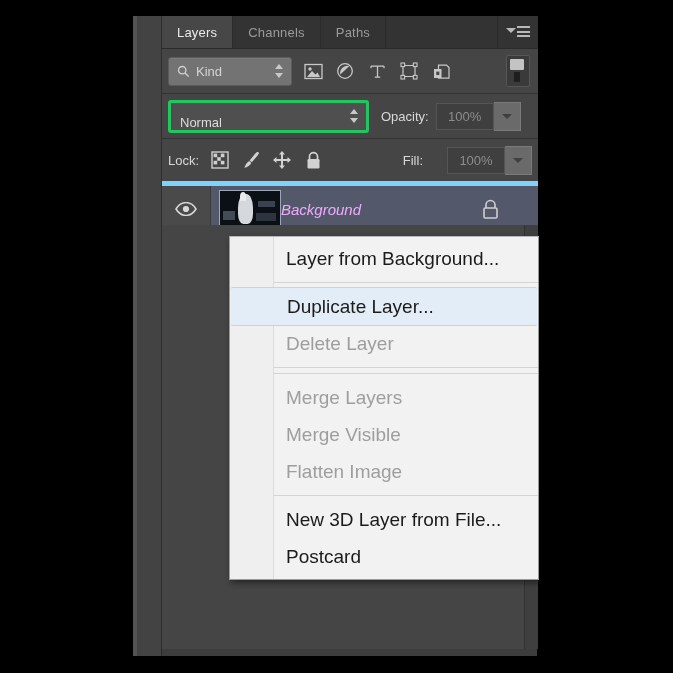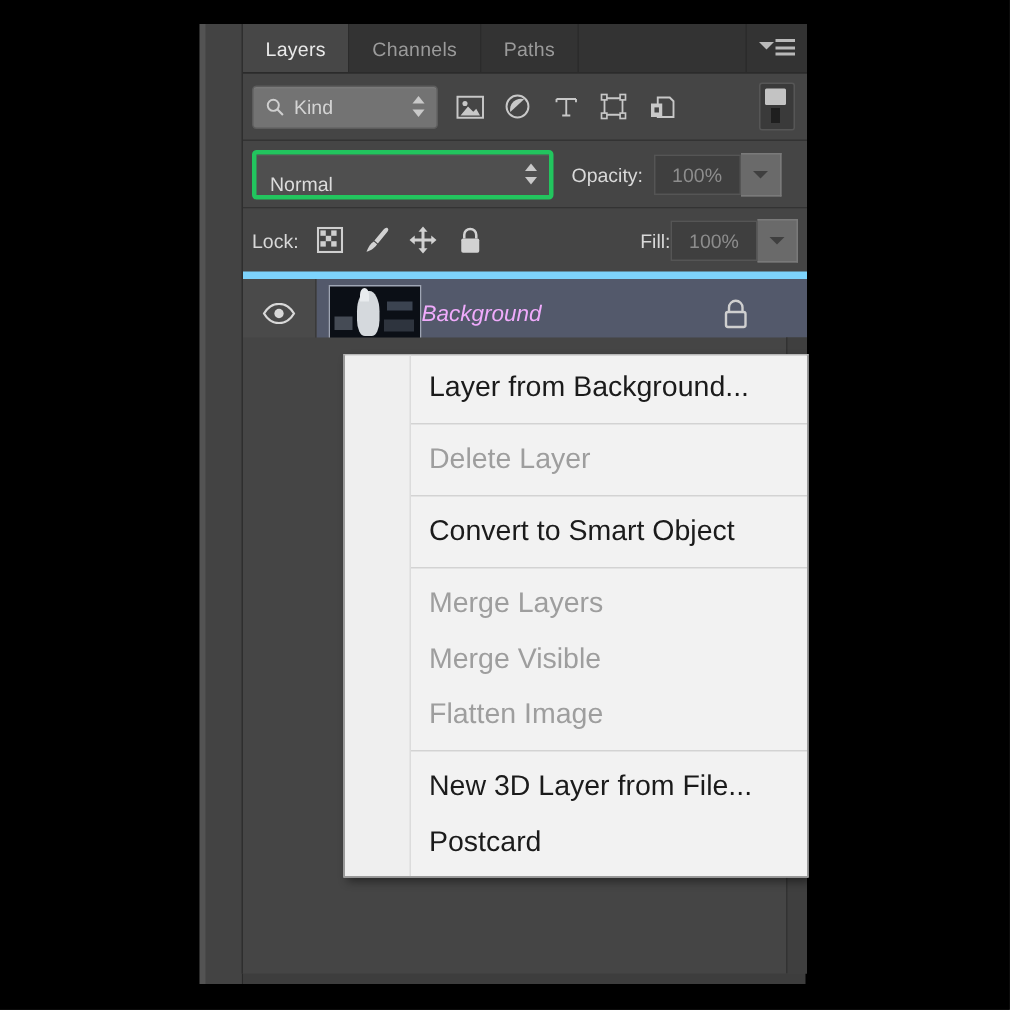--- a/index.html
+++ b/index.html
@@ -207,21 +207,21 @@
   .lock-row {
     height: 42px;
     background: #454545;
     border-bottom: 5px solid #7dd3fc;
     display: flex; align-items: center;
     padding: 0 6px;
   }
   .lock-text { font-size: 13px; color: #d8d8d8; margin-right: 10px; }
   .lock-icons { display: flex; align-items: center; gap: 9px; }
   .lk { width: 22px; height: 22px; display: flex; align-items: center; justify-content: center; }
-  .fill-label { font-size: 13px; color: #d8d8d8; margin-left: auto; margin-right: 0; }
+  .fill-label { font-size: 13px; color: #d8d8d8; margin-left: auto; margin-right: 24px; }
 
   
   .layer-row {
     height: 46px;
     background: #53596b;
     display: flex; align-items: center;
     border-bottom: 1px solid #383838;
     position: relative;
   }
   .eye-cell {
@@ -504,29 +504,29 @@
   </div>
 
   <div class="ctxmenu">
     <div class="ctx-gutter"></div>
 
     <div class="mi">
       <span>Layer from Background...</span>
     </div>
     <div class="msep"></div>
 
+    <div class="mi selected">
+      <span>Duplicate Layer...</span>
+    </div>
 
     <div class="mi disabled">
       <span>Delete Layer</span>
     </div>
     <div class="msep"></div>
 
-    <div class="mi">
-      <span>Convert to Smart Object</span>
-    </div>
     <div class="msep"></div>
 
     <div class="mi disabled">
       <span>Merge Layers</span>
     </div>
     <div class="mi disabled">
       <span>Merge Visible</span>
     </div>
     <div class="mi disabled">
       <span>Flatten Image</span>

